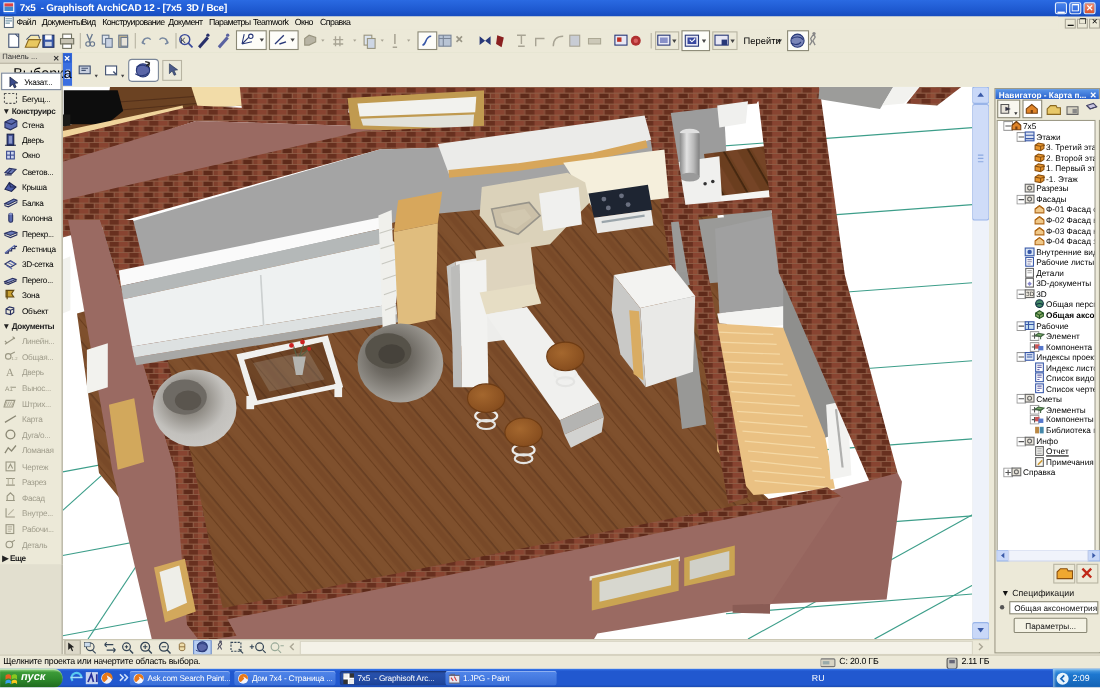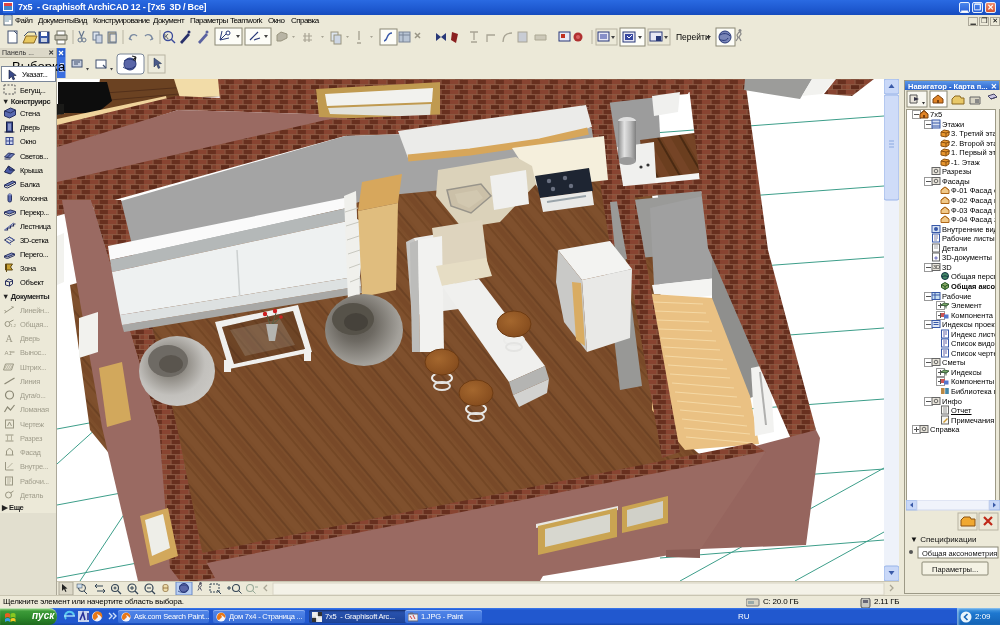--- a/index.html
+++ b/index.html
@@ -650,21 +650,21 @@
         <svg class="ic" width="13" height="12" viewBox="0 0 12 12">
           <path d="M2 3h8l-2 6h-8z" fill="none" stroke="#999682"></path>
           <path d="M3 4l-2 4m4-4l-2 4m4-4l-2 4m4-4l-2 4" stroke="#b8b4a0"></path>
         </svg>
         <span class="tx">Штрих...</span>
       </div>
     <div class="palrow palgray" style="top:327px">
         <svg class="ic" width="13" height="12" viewBox="0 0 12 12">
           <path d="M1 9l10-6" stroke="#8a8774" stroke-width="1.2"></path>
         </svg>
-        <span class="tx">Линия</span>
+        <span class="tx">Карта</span>
       </div>
     <div class="palrow palgray" style="top:341px">
         <svg class="ic" width="13" height="12" viewBox="0 0 12 12">
           <circle cx="6" cy="6" r="4" fill="none" stroke="#8a8774" stroke-width="1.2"></circle>
         </svg>
         <span class="tx">Дуга/о...</span>
       </div>
     <div class="palrow palgray" style="top:355px">
         <svg class="ic" width="13" height="12" viewBox="0 0 12 12">
           <path d="M1 9l3-5 3 3 4-5" fill="none" stroke="#8a8774" stroke-width="1.2"></path>
@@ -965,21 +965,21 @@
         </div>
       <div class="trow" style="top:256.9px;">
           <svg style="position:absolute;left:29px;top:1px" width="9" height="9" viewBox="0 0 9 9">
             <rect x="0.5" y="0.5" width="8" height="8" fill="#fff" stroke="#999"></rect>
             <path d="M2 4.5h5M4.5 2v5" stroke="#555"></path>
           </svg>
           <svg style="position:absolute;left:33px;top:0px" width="10" height="10" viewBox="0 0 10 10">
             <path d="M1 5l3-2 5 1-3 2z" fill="#7a6" stroke="#464"></path>
             <path d="M1 5l5 1 3-2M6 6v2.5" fill="none" stroke="#464"></path>
           </svg>
-          <span style="position:absolute;left:44px;top:1px;">Индексы</span>
+          <span style="position:absolute;left:44px;top:1px;">Элементы</span>
         </div>
       <div class="trow" style="top:266.4px;">
           <svg style="position:absolute;left:29px;top:1px" width="9" height="9" viewBox="0 0 9 9">
             <rect x="0.5" y="0.5" width="8" height="8" fill="#fff" stroke="#999"></rect>
             <path d="M2 4.5h5M4.5 2v5" stroke="#555"></path>
           </svg>
           <svg style="position:absolute;left:33px;top:0px" width="10" height="10" viewBox="0 0 10 10">
             <rect x="1" y="3" width="4" height="4" fill="#c55"></rect>
             <rect x="4" y="4.5" width="4.5" height="4" fill="#57c"></rect>
           </svg>
@@ -1042,42 +1042,42 @@
       <path d="M78 17l8 8m0-8l-8 8" stroke="#c02818" stroke-width="2.2"></path>
       <text x="4" y="42" font-size="8" fill="#111" font-family="Liberation Sans">▼ Спецификации</text>
       <circle cx="5" cy="52" r="2" fill="#555"></circle>
       <rect x="12" y="47" width="80" height="11" fill="#fff" stroke="#8a8875"></rect>
       <text x="16" y="55.5" font-size="7.5" fill="#111" font-family="Liberation Sans">Общая аксонометрия</text>
       <rect x="16" y="62" width="66" height="13" fill="#f4f2e4" stroke="#8a8875" rx="1"></rect>
       <text x="26" y="71.5" font-size="7.5" fill="#111" font-family="Liberation Sans">Параметры...</text>
     </svg>
   </div>
   <div class="abs" id="statusbar">
-      <span style="position:absolute;left:3px;top:1px">Щелкните элемент или начертите область выбора.</span>
+      <span style="position:absolute;left:3px;top:1px">Щелкните проекта или начертите область выбора.</span>
     <svg class="abs" style="left:746px;top:2px" width="14" height="9" viewBox="0 0 14 9">
         <rect x="0" y="1" width="13" height="7" rx="1" fill="#d8d4c4" stroke="#777"></rect>
         <rect x="2" y="3" width="6" height="3" fill="#9aa"></rect>
       </svg>
     <span style="position:absolute;left:763px;top:1px">С: 20.0 ГБ</span>
     <svg class="abs" style="left:860px;top:1.5px" width="11" height="10" viewBox="0 0 11 10">
         <rect x="1" y="0" width="9" height="10" rx="2" fill="#c8c8c0" stroke="#555"></rect>
         <rect x="3" y="2" width="5" height="3" fill="#667"></rect>
       </svg>
     <span style="position:absolute;left:874px;top:1px">2.11 ГБ</span>
   </div>
   <div class="abs" id="taskbar">
     <div class="abs" style="left:0;top:0;width:57px;height:17px;border-radius:0 8px 8px 0;
       background:linear-gradient(#8fd47e 0%,#3c9a38 20%,#2e8a2c 55%,#1e6a1e 100%);box-shadow:inset 0 1px 1px rgba(255,255,255,.5);">
       <svg class="abs" style="left:4px;top:2px" width="13" height="13" viewBox="0 0 13 13">
         <path d="M1 4c1.5-1.5 4-1.5 5 0v4c-1-1.5-3.5-1.5-5 0z" fill="#e86020"></path>
         <path d="M6.5 4c1.5-1.5 4-1.5 5 0v4c-1-1.5-3.5-1.5-5 0z" fill="#88c820"></path>
         <path d="M1 9c1.5-1.5 4-1.5 5 0v3c-1-1.5-3.5-1.5-5 0z" fill="#38a0e8"></path>
         <path d="M6.5 9c1.5-1.5 4-1.5 5 0v3c-1-1.5-3.5-1.5-5 0z" fill="#f8c820"></path>
       </svg>
-      <span class="abs" style="left:19px;top:2px;color:#fff;font-weight:bold;font-style:italic;font-size:10px;margin-left:13px;">пуск</span>
+      <span class="abs" style="left:19px;top:2px;color:#fff;font-weight:bold;font-style:italic;font-size:10px;">пуск</span>
     </div>
     <svg class="abs" style="left:62px;top:2px" width="55" height="13" viewBox="0 0 55 13">
       <path d="M4 9a4.5 4.5 0 1 1 8-3" stroke="#58c8f0" stroke-width="2" fill="none"></path>
         <path d="M2 6h11" stroke="#a8e0f8" stroke-width="1.4"></path>
       <rect x="16" y="1" width="11" height="11" fill="#c8d4ee"></rect>
         <path d="M18 10l3-7 2 7m3-7v7" stroke="#28309a" stroke-width="1.6" fill="none"></path>
       <circle cx="35" cy="6.5" r="5" fill="#f0f0f8"></circle>
         <path d="M31 8a5 5 0 0 1 7-6c2 1 3 4 2 6-2-3-3-3-5-4l1 3-3 3c-1 0-2-1-2-2z" fill="#e87818"></path>
       <path d="M47 3l3 3-3 3m4-6l3 3-3 3" stroke="#cfe0fa" stroke-width="1.4" fill="none"></path>
     </svg>
@@ -1097,21 +1097,21 @@
       </div>
     <div class="taskbtn" style="left:309px;width:112px;background:linear-gradient(#2a55b2,#1e4499);box-shadow:inset 0 1px 2px rgba(0,0,20,.5);">
         <svg class="abs" style="left:3px;top:1.5px" width="10" height="10" viewBox="0 0 10 10">
           <rect width="10" height="10" fill="#333"></rect>
           <rect x="0" y="0" width="4.5" height="4.5" fill="#eee"></rect>
           <rect x="5.5" y="5.5" width="4.5" height="4.5" fill="#eee"></rect>
           <path d="M5 0v10M0 5h10" stroke="#fff" stroke-width="1.6"></path>
         </svg>
         <span class="abs" style="left:16px;top:2px">7x5&nbsp; - Graphisoft Arc...</span>
       </div>
-    <div class="taskbtn" style="left:405px;width:77px;">
+    <div class="taskbtn" style="left:405px;width:101px;">
         <svg class="abs" style="left:3px;top:1.5px" width="10" height="10" viewBox="0 0 10 10">
           <rect x="0" y="2" width="10" height="7" fill="#e8e8f0" stroke="#667"></rect>
           <path d="M2 2V1h3v1" stroke="#667" fill="none"></path>
           <path d="M2 4l2 3m1-4l2 4" stroke="#d04040"></path>
         </svg>
         <span class="abs" style="left:16px;top:2px">1.JPG - Paint</span>
       </div>
     <span class="abs" style="left:738px;top:4px;color:#fff;font-size:8px;">RU</span>
     <div class="abs" style="left:957px;top:0;width:43px;height:17px;background:linear-gradient(#52a3e8,#1e78d0 30%,#1565b8 90%);box-shadow:inset 2px 1px 2px rgba(255,255,255,.4);">
       <svg class="abs" style="left:3px;top:2.5px" width="12" height="12" viewBox="0 0 12 12">

